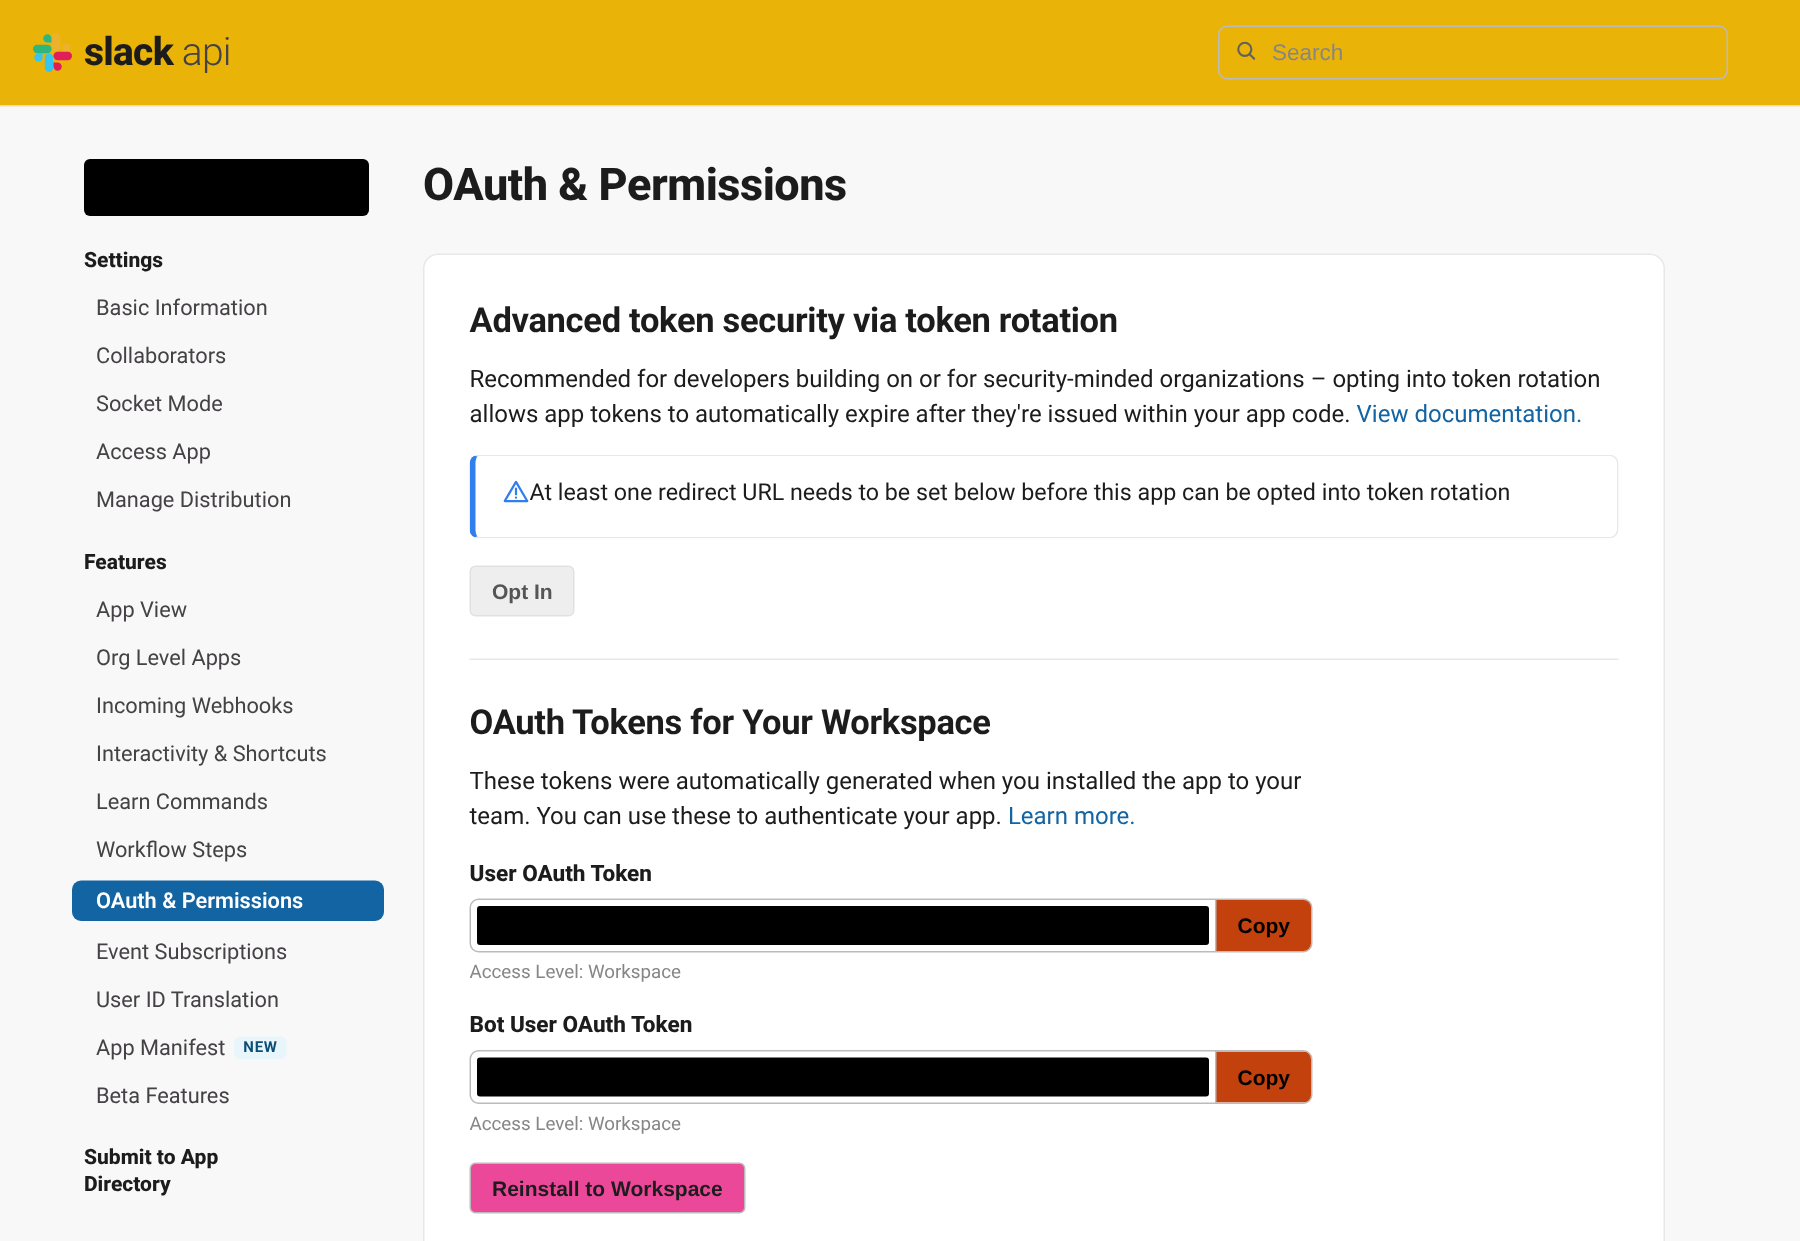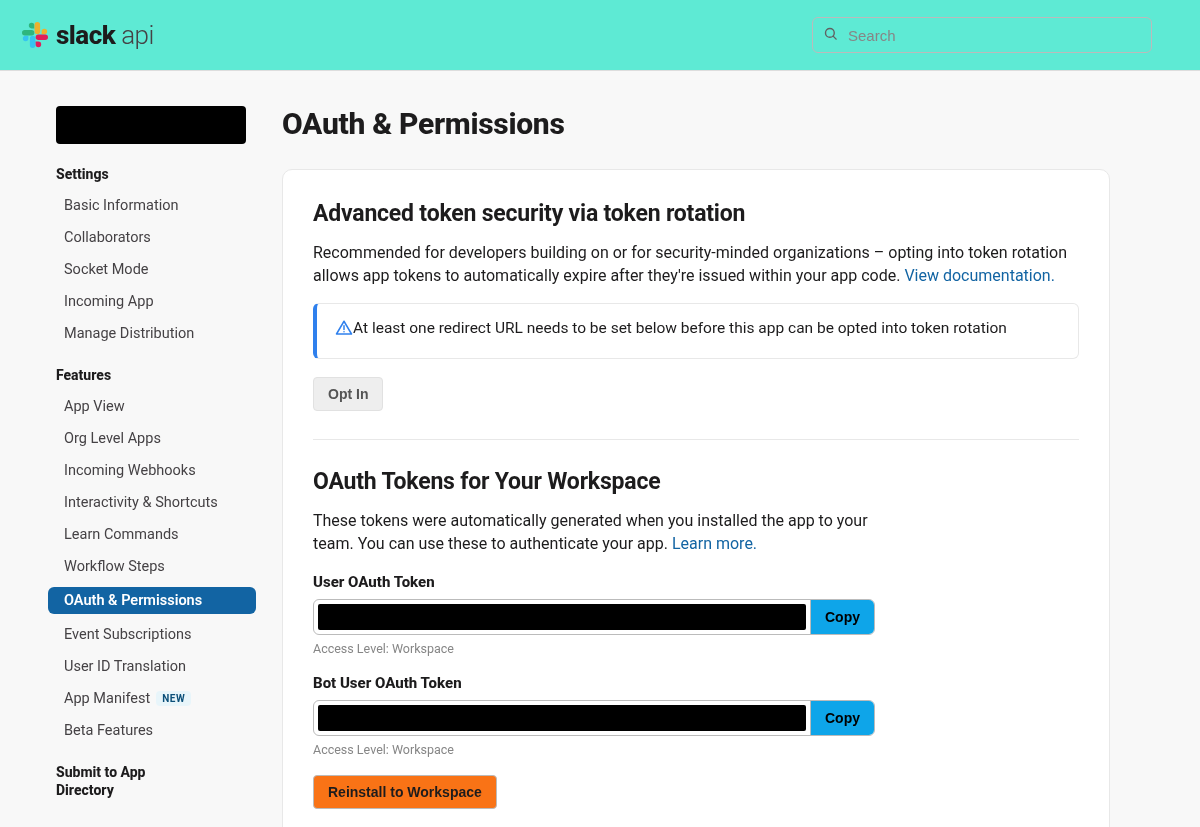--- a/index.html
+++ b/index.html
@@ -23,21 +23,21 @@
     color:var(--text);
     background:var(--bg);
     font-size:15px;
   }
   header.topbar{
     display:flex;
     align-items:center;
     height:71px;
     padding:0 20px 0 20px;
     border-bottom:1px solid var(--border);
-    background:#5eead4;
+    background:#eab308;
   }
   .logo{
     display:flex;
     align-items:center;
     gap:8px;
     margin-left:2px;
   }
   .logo-mark svg{display:block;}
   .logo-text{
     font-size:26px;
@@ -129,33 +129,33 @@
   .para{font-size:16px;line-height:1.45;color:#1d1c1d;margin:0 0 16px 0;}
   .para a, .link{color:var(--link);text-decoration:none;}
   .notice{
     border:1px solid #e8e8e8;border-left:4px solid #2f80ed;border-radius:6px;
     padding:14px 18px;display:flex;gap:0;align-items:flex-start;
     color:#1d1c1d;font-size:15.5px;line-height:1.4;margin-bottom:18px;
   }
   .notice-icon{flex:0 0 auto;margin-top:1px;}
   .btn{
     display:inline-flex;align-items:center;justify-content:center;
-    border:1px solid #bbb;background:#f97316;color:#1d1c1d;font-weight:700;
+    border:1px solid #bbb;background:#ec4899;color:#1d1c1d;font-weight:700;
     padding:8px 14px;border-radius:4px;font-size:14px;cursor:pointer;
   }
   .btn.muted{background:#eee;color:#555;border-color:#e1e1e1;}
   hr.sep{border:0;border-top:1px solid #e8e8e8;margin:28px 0;}
   .label{font-weight:800;font-size:15px;margin:18px 0 8px 0;}
   .token-row{
     display:flex;align-items:stretch;border:1px solid #bbb;border-radius:6px;overflow:hidden;
     height:36px;width:562px;max-width:100%;
   }
   .token-black{flex:1;background:#000;margin:4px;border-radius:2px;}
   .copy-btn{
-    border:0;border-left:1px solid #bbb;background:#0ea5e9;font-weight:700;font-size:14px;
+    border:0;border-left:1px solid #bbb;background:#c2410c;font-weight:700;font-size:14px;
     padding:0 14px;cursor:pointer;
   }
   .access{color:#868686;font-size:12.5px;margin-top:6px;}
 </style>
 </head>
 <body>
 
 <header class="topbar">
   <div class="logo">
     <span class="logo-mark">
@@ -194,21 +194,21 @@
         <li class="side-item">
             <span>Basic Information</span>
           </li>
         <li class="side-item">
             <span>Collaborators</span>
           </li>
         <li class="side-item">
             <span>Socket Mode</span>
           </li>
         <li class="side-item">
-            <span>Incoming App</span>
+            <span>Access App</span>
           </li>
         <li class="side-item">
             <span>Manage Distribution</span>
           </li>
       </ul>
 
       <div class="side-heading">Features</div>
       <ul class="side-list">
         <li class="side-item">
             <span>App View</span>

